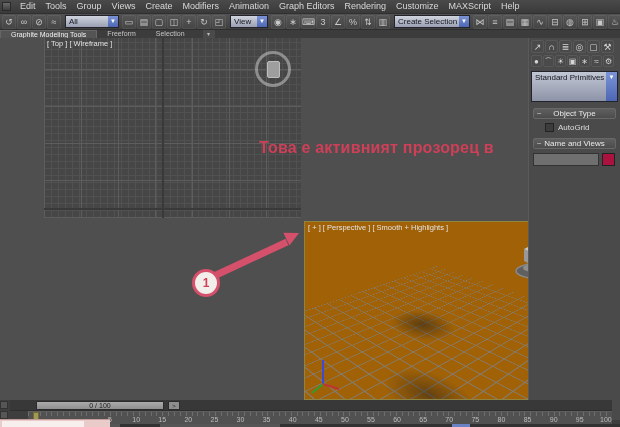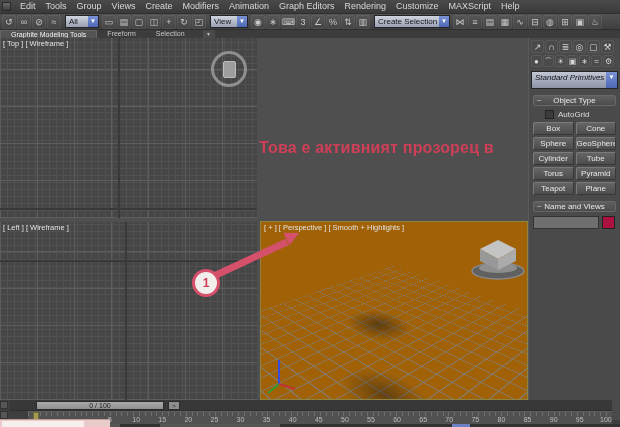--- a/index.html
+++ b/index.html
@@ -11,31 +11,31 @@
   .app-icon { width:9px; height:9px; margin:0 4px 0 2px; background:linear-gradient(#6a6a6a,#3f3f3f); border:1px solid #2a2a2a; }
   .menu-item { font-size:9px; color:#d8d8d8; padding:0 5px; line-height:13px; white-space:nowrap; cursor:default; }
 
   
   .toolbar { position:absolute; left:0; top:14px; width:620px; height:16px; background:linear-gradient(#525252,#3f3f3f); display:flex; align-items:center; padding-left:2px; border-bottom:1px solid #2e2e2e; }
   .tb-icon { width:14px; height:14px; margin-right:1px; font-size:9px; line-height:13px; text-align:center; color:#c9c9c9; background:rgba(255,255,255,0.03); border:1px solid rgba(255,255,255,0.06); border-radius:2px; flex:0 0 auto; }
   .tb-group { display:flex; }
   .tb-dd { height:13px; display:flex; align-items:stretch; border:1px solid #23232b; background:linear-gradient(#cfd4de,#9aa0b2); margin:0 3px; flex:0 0 auto; }
   .tb-dd .val { font-size:8px; color:#14141e; line-height:11px; padding:0 3px; overflow:hidden; white-space:nowrap; }
   .tb-dd .arrow { width:10px; background:linear-gradient(#7b93d6,#4d67b4); color:#fff; font-size:6px; line-height:11px; text-align:center; }
-  .dd-filter .val{ width:22px; } .dd-coord .val{ width:26px; } .dd-sel .val{ width:64px; }
+  .dd-filter .val{ width:42px; } .dd-coord .val{ width:26px; } .dd-sel .val{ width:64px; }
 
   
   .ribbon { position:absolute; left:0; top:30px; width:620px; height:8px; background:#3c3c3c; display:flex; align-items:stretch; }
   .ribbon-tab { font-size:7px; color:#c6c6c6; line-height:8px; padding:0 10px; white-space:nowrap; }
   .ribbon-tab.active { background:#545454; color:#f2f2f2; border:1px solid #666; border-bottom:none; }
   .ribbon-more { width:12px; font-size:6px; color:#bbb; line-height:8px; text-align:center; background:#4a4a4a; margin-left:8px; }
 
   
   .workspace { position:absolute; left:0; top:38px; width:620px; height:362px; background:#4f4f4f; }
-  .vp { position:absolute; overflow:hidden; }
+  .vp { position:absolute; overflow:hidden;margin-left:44px; }
   .vp-grid { background-color:#464646;
     background-image:
       repeating-linear-gradient(90deg,#5d5d5d 0 1px,transparent 1px 37px),
       repeating-linear-gradient(0deg,#5d5d5d 0 1px,transparent 1px 37px),
       repeating-linear-gradient(90deg,#515151 0 1px,transparent 1px 7px),
       repeating-linear-gradient(0deg,#515151 0 1px,transparent 1px 7px); }
   .vp-top   { left:0;   top:0;   width:257px; height:180px; }
   .vp-front { left:261px; top:0; width:267px; height:180px; }
   .vp-left  { left:0;   top:184px; width:257px; height:178px; }
   .vp-persp { left:260px; top:183px; width:268px; height:179px; background:#a16207; border:1px solid #8f8440; }
@@ -66,21 +66,21 @@
   .ann-1 { left:259px; top:139px; }
   .ann-2 { left:259px; top:171px; }
   .overlay { position:absolute; left:0; top:0; z-index:40; pointer-events:none; }
   .marker-1 { position:absolute; left:192px; top:269px; width:28px; height:28px; border-radius:50%; border:3px solid #d4506b; background:#f2eeec; color:#cf3f58; font-size:12px; font-weight:bold; text-align:center; line-height:22px; z-index:41; }
 
   
   .cmd-panel { position:absolute; left:528px; top:0; width:92px; height:362px; background:#4a4a4a; border-left:1px solid #5a5a5a; }
   .cmd-tabs, .cmd-cats { display:flex; padding:2px 1px 0 2px; }
   .cmd-tab { width:13px; height:13px; margin-right:1px; font-size:9px; line-height:12px; text-align:center; color:#d5d5d5; border:1px solid rgba(255,255,255,.08); border-radius:2px; }
   .cmd-cat { width:11px; height:12px; margin-right:1px; font-size:8px; line-height:11px; text-align:center; color:#d5d5d5; border:1px solid rgba(255,255,255,.08); border-radius:2px; }
-  .cmd-dd { margin:4px 2px 0 2px; height:18px; display:flex; border:1px solid #23232b; background:linear-gradient(#c2c7d4,#8e94a8);font-style:italic; }
+  .cmd-dd { margin:4px 2px 0 2px; height:31px; display:flex; border:1px solid #23232b; background:linear-gradient(#c2c7d4,#8e94a8); }
   .cmd-dd .val { flex:1; font-size:8px; color:#14141e; line-height:11px; padding-left:3px; white-space:nowrap; overflow:hidden; }
   .cmd-dd .arrow { width:11px; background:linear-gradient(#7b93d6,#4d67b4); color:#fff; font-size:6px; line-height:11px; text-align:center; }
   .rollout { margin:6px 4px 0 4px; }
   .rollout-hd { position:relative; height:11px; background:linear-gradient(#5f5f5f,#4c4c4c); border:1px solid #686868; border-radius:2px; text-align:center; font-size:8px; color:#e8e8e8; line-height:10px; }
   .rollout-hd .col { position:absolute; left:3px; top:0; font-size:8px; color:#ccc; }
   .autogrid { display:flex; align-items:center; margin:4px 0 3px 12px; }
   .checkbox { width:9px; height:9px; background:#3c3c3c; border:1px solid #232323; margin-right:4px; }
   .autogrid span { font-size:8px; color:#ddd; }
   .obj-btns { display:grid; grid-template-columns:1fr 1fr; gap:2px; }
   .obj-btn { height:13px; font-size:8px; color:#e8e8e8; text-align:center; line-height:12px; background:linear-gradient(#656565,#4d4d4d); border:1px solid #383838; border-top-color:#7a7a7a; border-left-color:#7a7a7a; border-radius:2px; white-space:nowrap; overflow:hidden; }
@@ -194,25 +194,20 @@
     <div class="vp vp-top vp-grid">
       <span class="vp-label">[ Top ] [ Wireframe ]</span>
       <div class="axis-v" style="left:118px"></div>
       <div class="axis-h" style="top:170px"></div>
       <div class="teapot-top">
           <div class="body"></div>
         </div>
     </div>
 
 
-    <div class="vp vp-left vp-grid">
-      <span class="vp-label">[ Left ] [ Wireframe ]</span>
-      <div class="axis-v" style="left:125px"></div>
-      <div class="axis-h" style="top:38px"></div>
-    </div>
 
     <div class="vp vp-persp">
       <div class="persp-wrap">
         <div class="persp-grid"></div>
       </div>
       <span class="vp-label">[ + ] [ Perspective ] [ Smooth + Highlights ]</span>
       <svg width="62" height="48" style="position:absolute;left:206px;top:12px">
         <ellipse cx="31" cy="37" rx="26" ry="8" fill="#606060" stroke="#8a8a8a" stroke-width="1.5"></ellipse>
         <ellipse cx="31" cy="34" rx="19" ry="5" fill="#8e8e8e"></ellipse>
         <polygon points="31,6 49,15 31,25 13,15" fill="#c4c4c4"></polygon>
@@ -251,32 +246,20 @@
 
       <div class="rollout">
         <div class="rollout-hd">
           <span class="col">−</span>
           <span>Object Type</span>
         </div>
         <div class="autogrid">
           <span class="checkbox"></span>
           <span>AutoGrid</span>
         </div>
-        <div class="obj-btns">
-            <span class="obj-btn">Box</span>
-            <span class="obj-btn">Cone</span>
-            <span class="obj-btn">Sphere</span>
-            <span class="obj-btn">GeoSphere</span>
-            <span class="obj-btn">Cylinder</span>
-            <span class="obj-btn">Tube</span>
-            <span class="obj-btn">Torus</span>
-            <span class="obj-btn">Pyramid</span>
-            <span class="obj-btn">Teapot</span>
-            <span class="obj-btn">Plane</span>
-          </div>
       </div>
 
       <div class="rollout">
         <div class="rollout-hd">
           <span class="col">−</span>
           <span>Name and Views</span>
         </div>
         <div class="namecolor-row">
           <span class="name-field"></span>
           <span class="color-swatch" style="background:#ab1240"></span>

